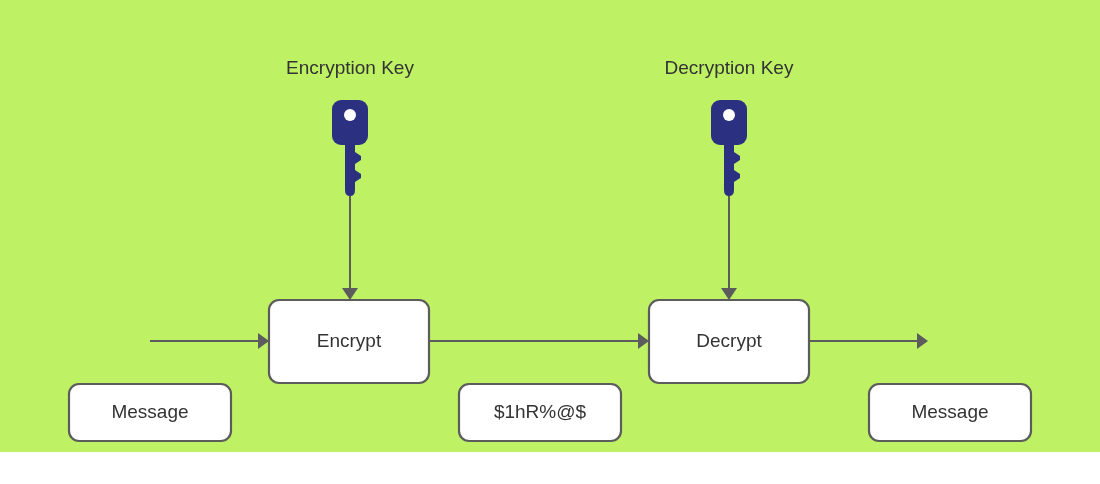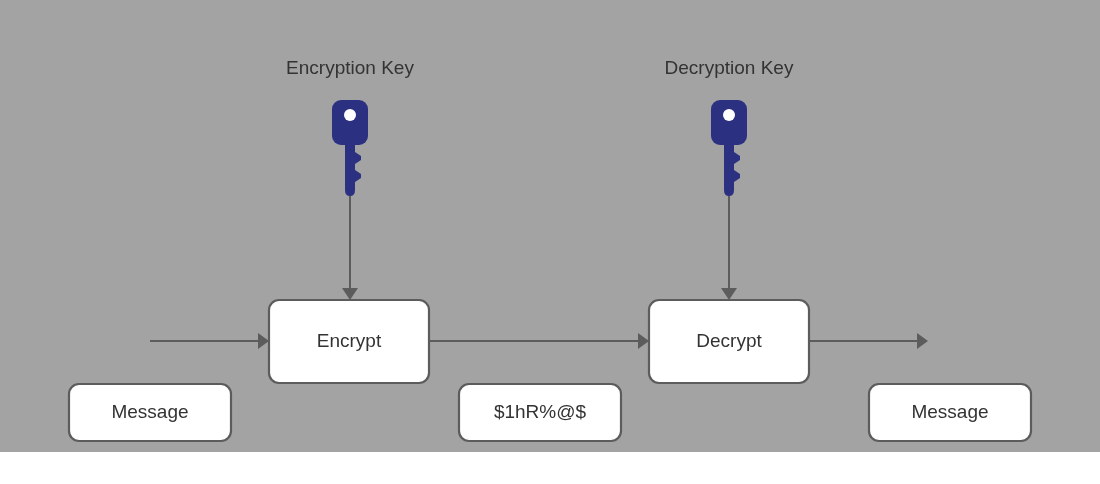--- a/index.html
+++ b/index.html
@@ -7,21 +7,21 @@
     padding: 0;
     background: #ffffff;
   }
   body {
     font-family: "Liberation Sans", sans-serif;
   }
   #canvas {
     position: relative;
     width: 1100px;
     height: 452px;
-    background: #a3a3a3;
+    background: #bef264;
     overflow: hidden;
   }
   #diagram-svg {
     position: absolute;
     left: 0;
     top: 0;
     width: 1100px;
     height: 484px;
     display: block;
   }

